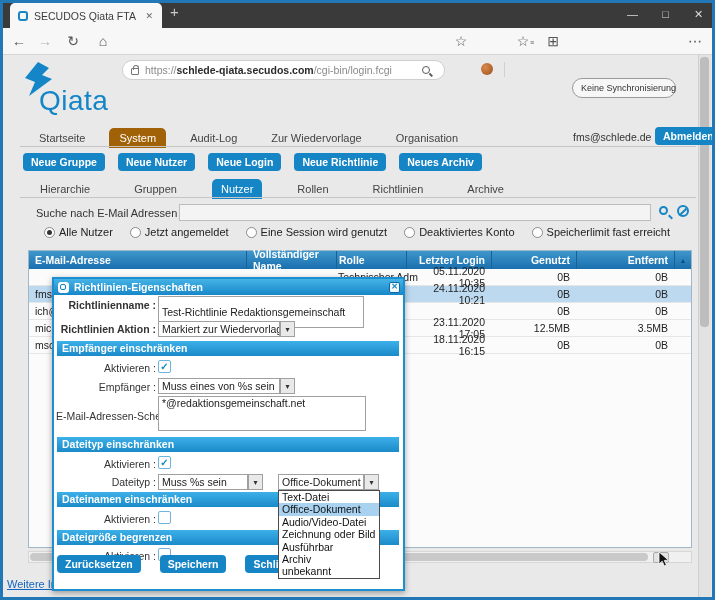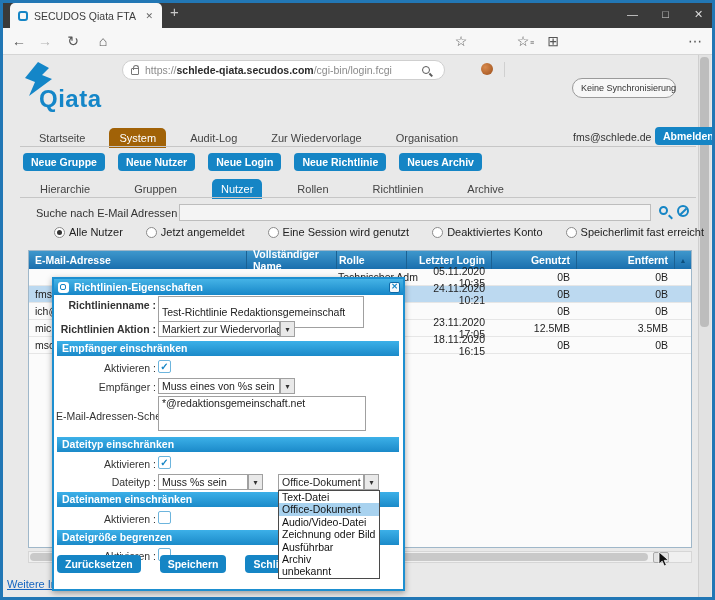--- a/index.html
+++ b/index.html
@@ -38,21 +38,21 @@
   .avatar { width:16px; height:16px; border-radius:50%; background:#6b5138; margin-right:1px; position:relative; overflow:hidden; }
   .avatar::before { content:""; position:absolute; left:5px; top:3px; width:6px; height:6px; border-radius:50%; background:#2e2217; }
   .avatar::after { content:""; position:absolute; left:2px; top:10px; width:12px; height:8px; border-radius:50% 50% 0 0; background:#2e2217; }
 
   
   .page { position:absolute; left:3px; top:55px; width:709px; height:542px; background:#e9e9e9; }
   .vscroll { position:absolute; left:695px; top:0; width:13px; height:542px; background:#e2e2e2; border-left:1px solid #cfcfcf; }
   .vthumb { position:absolute; left:697px; top:2px; width:9px; height:270px; background:#bdbdbd; border-radius:4px; }
 
   .logo-mark { position:absolute; left:22px; top:7px; }
-  .logo-text { position:absolute; left:36px; top:30px; font-size:24px; font-weight:bold; color:#1486c8; letter-spacing:0.5px; }
+  .logo-text { position:absolute; left:36px; top:30px; font-size:28px; font-weight:normal; color:#1486c8; letter-spacing:0.5px; }
 
   .mainnav { position:absolute; left:26px; top:73px; display:flex; gap:14px; align-items:flex-end; }
   .navtab { font-size:11px; color:#444; padding:4px 10px; }
   .navtab.active { background:#a16207; color:#fff; border-radius:5px 5px 0 0; }
   .navline { position:absolute; left:17px; top:91px; width:676px; height:1px; background:#c6c6c6; }
   .useremail { position:absolute; left:570px; top:76px; font-size:10.5px; color:#333; }
   .btn { background:#1585c5; color:#fff; font-weight:bold; font-size:10.5px; padding:3px 8px; border-radius:4px; white-space:nowrap; }
   .logout { position:absolute; left:652px; top:72px; }
 
   .actions { position:absolute; left:20px; top:98px; display:flex; gap:13px; }
@@ -61,21 +61,21 @@
   .subtab.active { background:#1585c5; color:#fff; border-radius:5px 5px 0 0; }
   .subline { position:absolute; left:17px; top:142px; width:676px; height:1px; background:#c6c6c6; }
 
   .search-label { position:absolute; left:33px; top:152px; font-size:11px; color:#333; }
   .search-input { position:absolute; left:176px; top:149px; width:472px; height:17px; background:#f4f4f4; border:1px solid #bdbdbd; font-size:11px; padding:0 4px; font-family:"Liberation Sans",sans-serif; }
   .bluemag { position:absolute; left:656px; top:151px; width:9px; height:9px; border:2px solid #1585c5; border-radius:50%; }
   .bluemag::after { content:""; position:absolute; left:7px; top:8px; width:5px; height:2px; background:#1585c5; transform:rotate(45deg); }
   .blueblock { position:absolute; left:674px; top:150px; width:12px; height:12px; border:2px solid #1585c5; border-radius:50%; }
   .blueblock::after { content:""; position:absolute; left:-1px; top:3.5px; width:10px; height:2px; background:#1585c5; transform:rotate(-45deg); }
 
-  .radios { position:absolute; left:51px; top:171px; display:flex; gap:23px; }
+  .radios { position:absolute; left:41px; top:171px; display:flex; gap:17px; }
   .radio { display:flex; align-items:center; gap:4px; font-size:11px; color:#222; }
   .rb { width:11px; height:11px; border:1px solid #8a8a8a; border-radius:50%; background:#fff; position:relative; }
   .rb.sel::after { content:""; position:absolute; left:2px; top:2px; width:5px; height:5px; border-radius:50%; background:#333; }
 
   
   .table { position:absolute; left:25px; top:195px; width:664px; height:298px; background:#fbfbfb; border:1px solid #9fb7c9; }
   .thead { display:flex; height:18px; background:linear-gradient(#3e97cc,#1a6fae); color:#fff; font-weight:bold; font-size:10.5px; }
   .thead > div { border-left:1px solid #1a6193; display:flex; align-items:center; }
   .thead > div:first-child { border-left:none; }
   .trow { display:flex; height:17px; font-size:10.5px; color:#222; border-bottom:1px solid #e6e6e6; align-items:center; }

